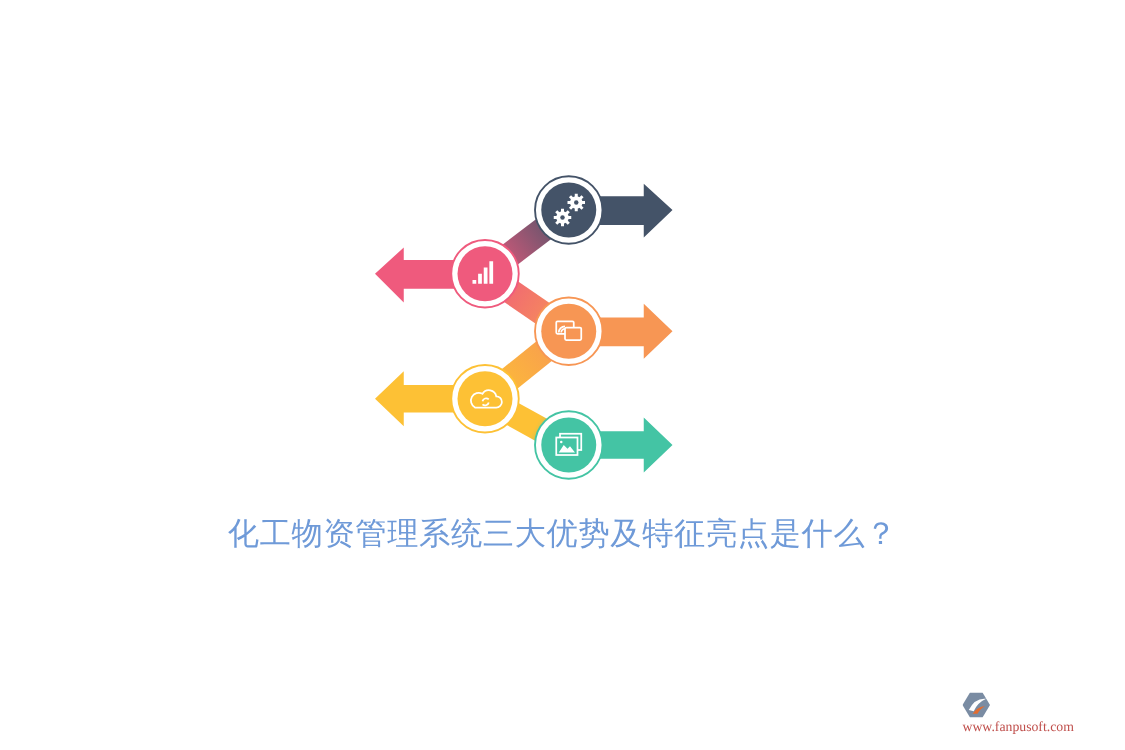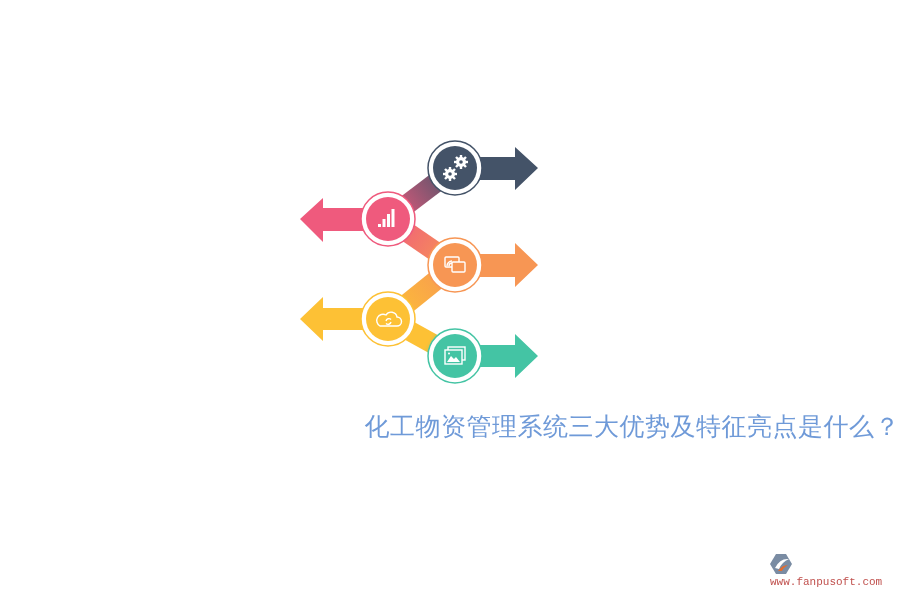--- a/index.html
+++ b/index.html
@@ -1,21 +1,21 @@
 <!DOCTYPE html>
 <html><head>
 <meta charset="utf-8">
 <style>
   html,body{margin:0;padding:0;background:#ffffff;}
   body{width:900px;height:600px;position:relative;overflow:hidden;font-family:"DejaVu Serif","Liberation Serif",serif;}
   #diagram{position:absolute;left:0;top:0;width:900px;height:600px;}
-  .title{position:absolute;left:0;width:900px;top:410px;text-align:right;font-size:25px;letter-spacing:0.5px;color:#6f9ad8;font-family:"DejaVu Serif","Liberation Serif",serif;}
+  .title{position:absolute;left:0;width:900px;top:410px;text-align:center;font-size:25px;letter-spacing:0.5px;color:#6f9ad8;font-family:"DejaVu Serif","Liberation Serif",serif;}
   .logo{position:absolute;left:770px;top:553px;width:125px;height:40px;}
   .logo-name{position:absolute;left:24px;top:-3px;font-size:21px;color:#2f6fb5;font-family:"DejaVu Sans","Liberation Sans",sans-serif;letter-spacing:1px;}
-  .logo-url{position:absolute;left:0;top:23px;font-size:11px;color:#c0504d;font-family:Liberation Mono, monospace;white-space:nowrap;}
+  .logo-url{position:absolute;left:0;top:23px;font-size:11px;color:#c0504d;font-family:Liberation Serif, serif;white-space:nowrap;}
   .logo-mark{position:absolute;left:0;top:1px;width:22px;height:20px;}
 </style>
 </head>
 <body>
 
 <svg id="diagram" width="900" height="600" viewBox="0 0 900 600" xmlns="http://www.w3.org/2000/svg">
   <defs>
     <linearGradient id="g1" x1="455" y1="168" x2="388" y2="219" gradientUnits="userSpaceOnUse">
       <stop offset="0" stop-color="#445368"></stop>
         <stop offset="1" stop-color="#ef5a7d"></stop>

